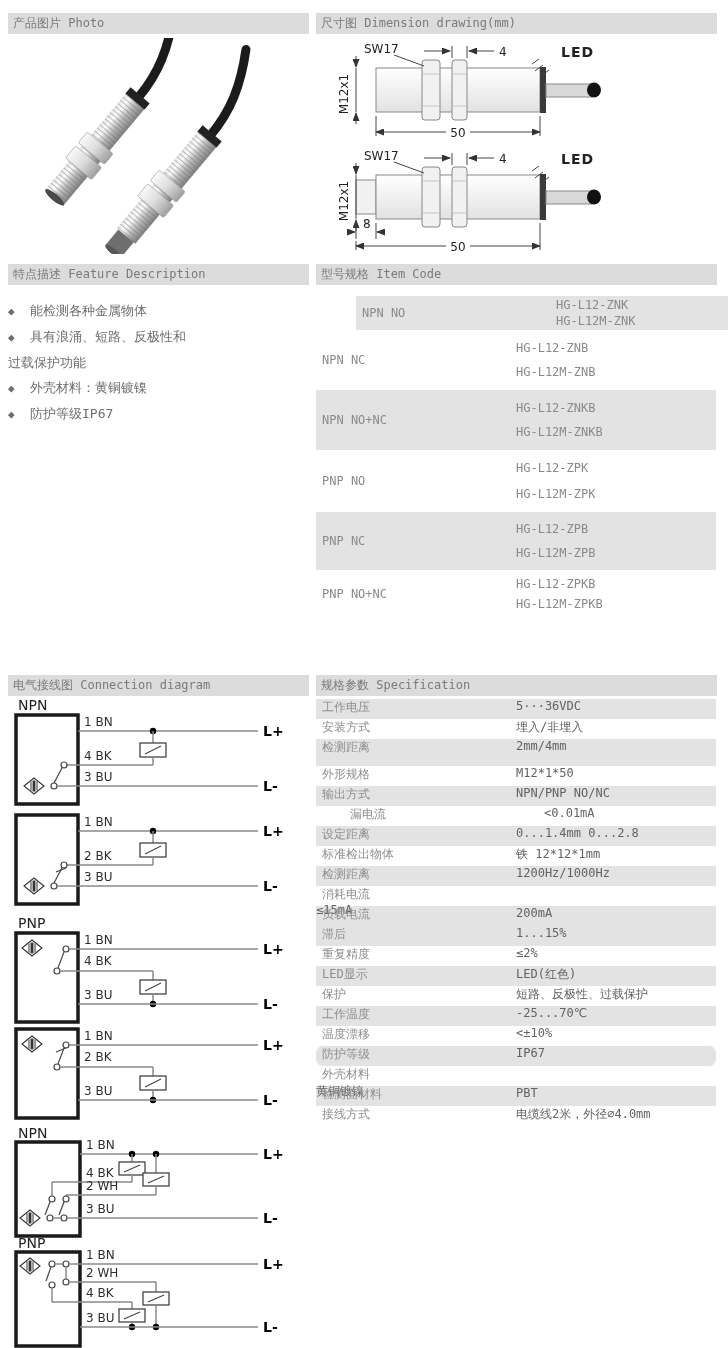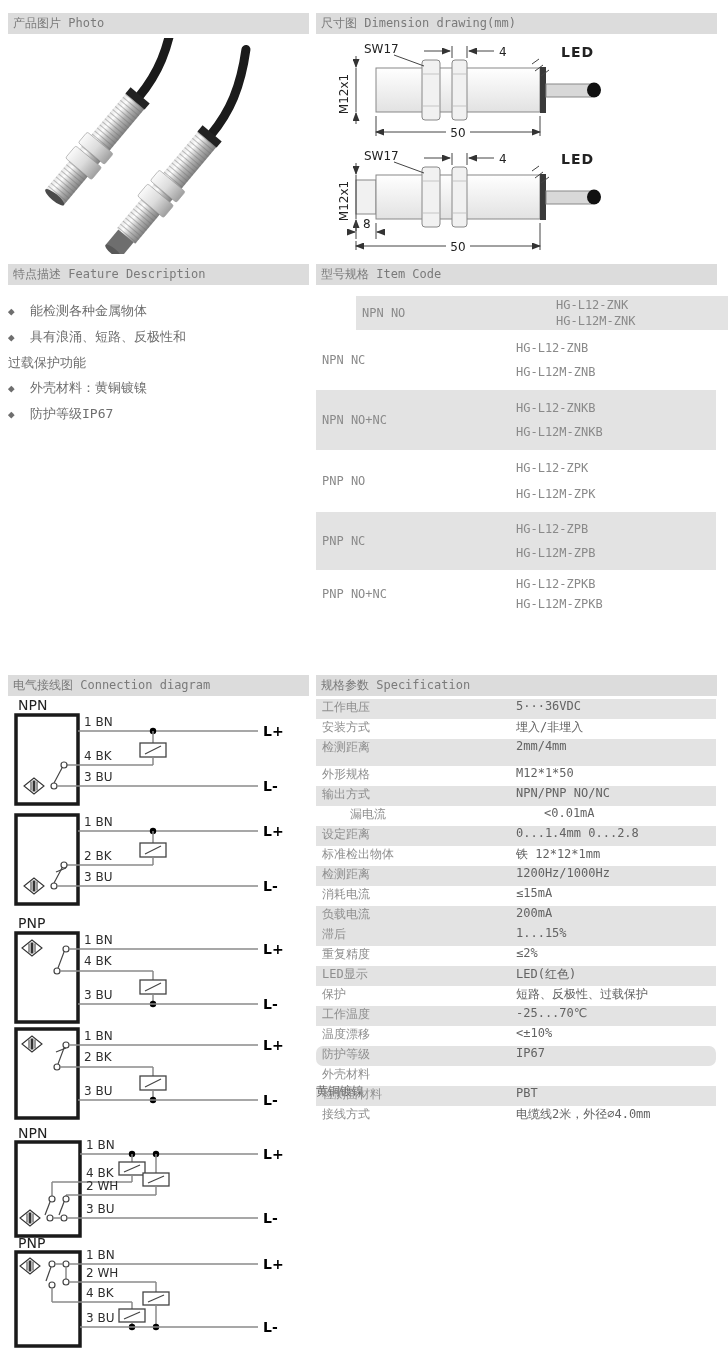--- a/index.html
+++ b/index.html
@@ -467,21 +467,21 @@
         <div class="spec-val">0...1.4mm 0...2.8</div>
       </div>
       <div class="spec-row" style="height: 20px;">
         <div class="spec-label">标准检出物体</div>
         <div class="spec-val">铁 12*12*1mm</div>
       </div>
       <div class="spec-row gray" style="height: 20px;">
         <div class="spec-label">检测距离</div>
         <div class="spec-val">1200Hz/1000Hz</div>
       </div>
-      <div class="spec-row" style="height: 20px;">
+      <div class="spec-row" style="height: 20px; flex-direction: column;">
         <div class="spec-label">消耗电流</div>
         <div class="spec-val">≤15mA</div>
       </div>
       <div class="spec-row gray" style="height: 20px;">
         <div class="spec-label">负载电流</div>
         <div class="spec-val">200mA</div>
       </div>
       <div class="spec-row gray" style="height: 20px;">
         <div class="spec-label">滞后</div>
         <div class="spec-val">1...15%</div>

